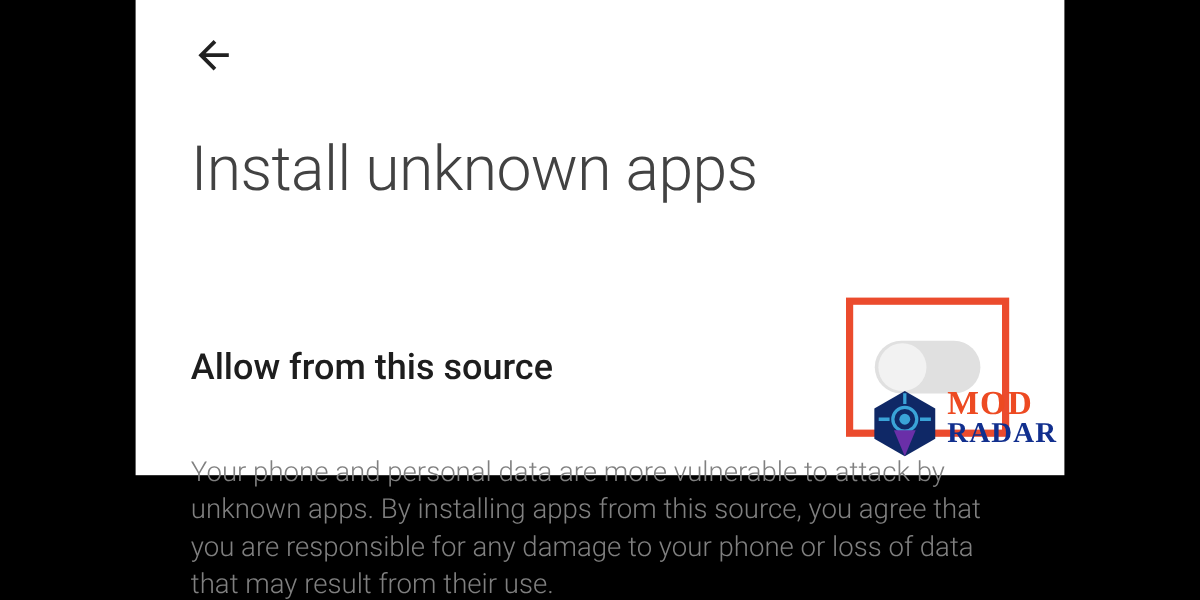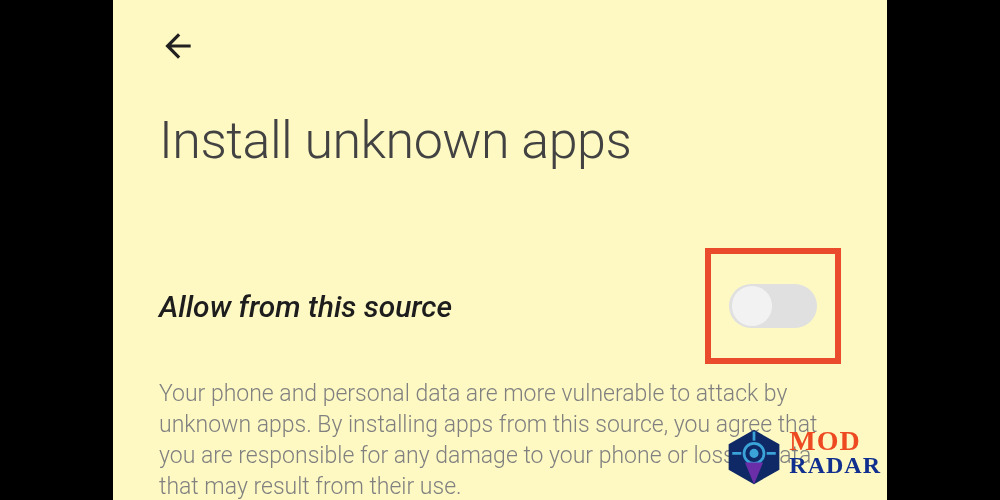--- a/index.html
+++ b/index.html
@@ -5,22 +5,22 @@
   * { box-sizing: border-box; margin: 0; padding: 0; }
   html, body { width: 1000px; height: 500px; overflow: hidden; }
   body {
     background: #000;
     font-family: Roboto, "Helvetica Neue", Arial, sans-serif;
     display: flex;
     justify-content: center;
   }
   .screen {
     width: 774px;
-    height: 500px;
-    background: #fef9c3;
+    height: 396px;
+    background: #ffffff;
     position: relative;
     padding: 0 46px;
   }
   .back-btn {
     position: absolute;
     top: 22px;
     left: 46px;
     width: 48px;
     height: 48px;
     display: flex;
@@ -39,21 +39,20 @@
     letter-spacing: -0.5px;
   }
   .setting-row {
     position: absolute;
     top: 248px;
     left: 46px;
     right: 46px;
     display: flex;
     align-items: center;
     justify-content: space-between;
-    font-style: italic;
   }
   .setting-label {
     font-size: 30px;
     font-weight: 500;
     color: #1d1d1d;
   }
   .highlight-box {
     border: 6px solid #eb4b2d;
     padding: 30px 18px;
     display: flex;

